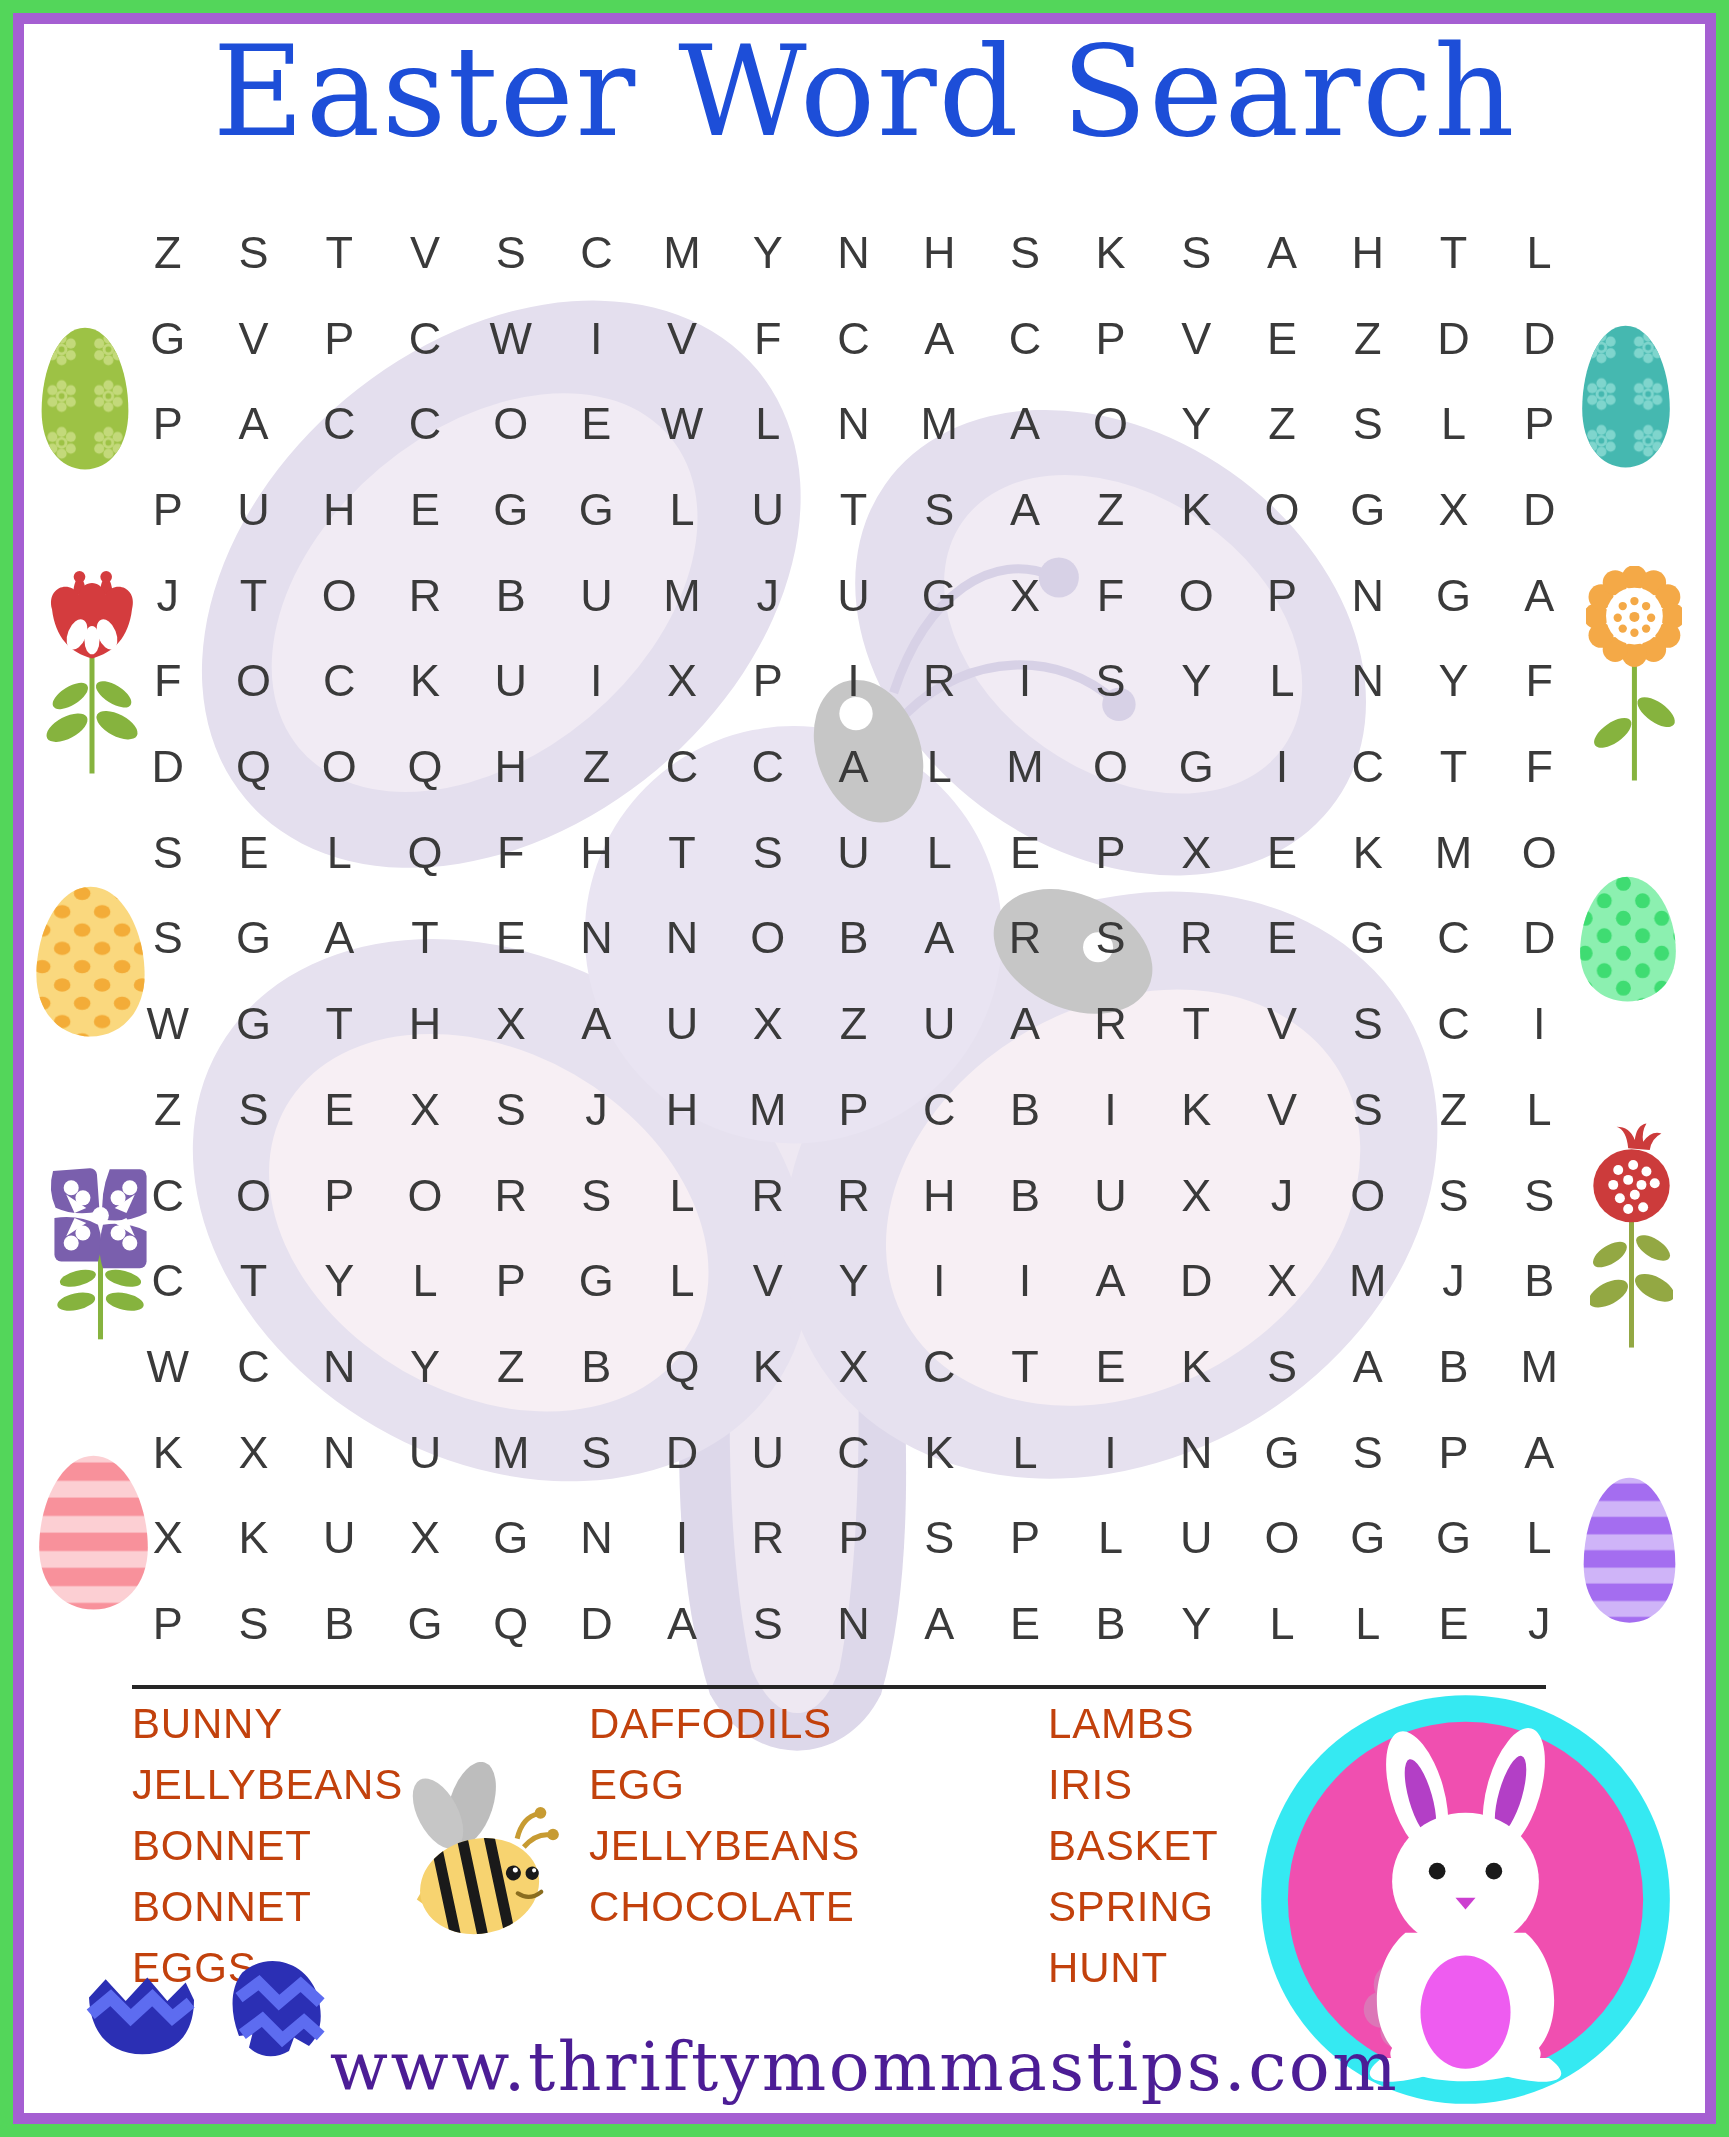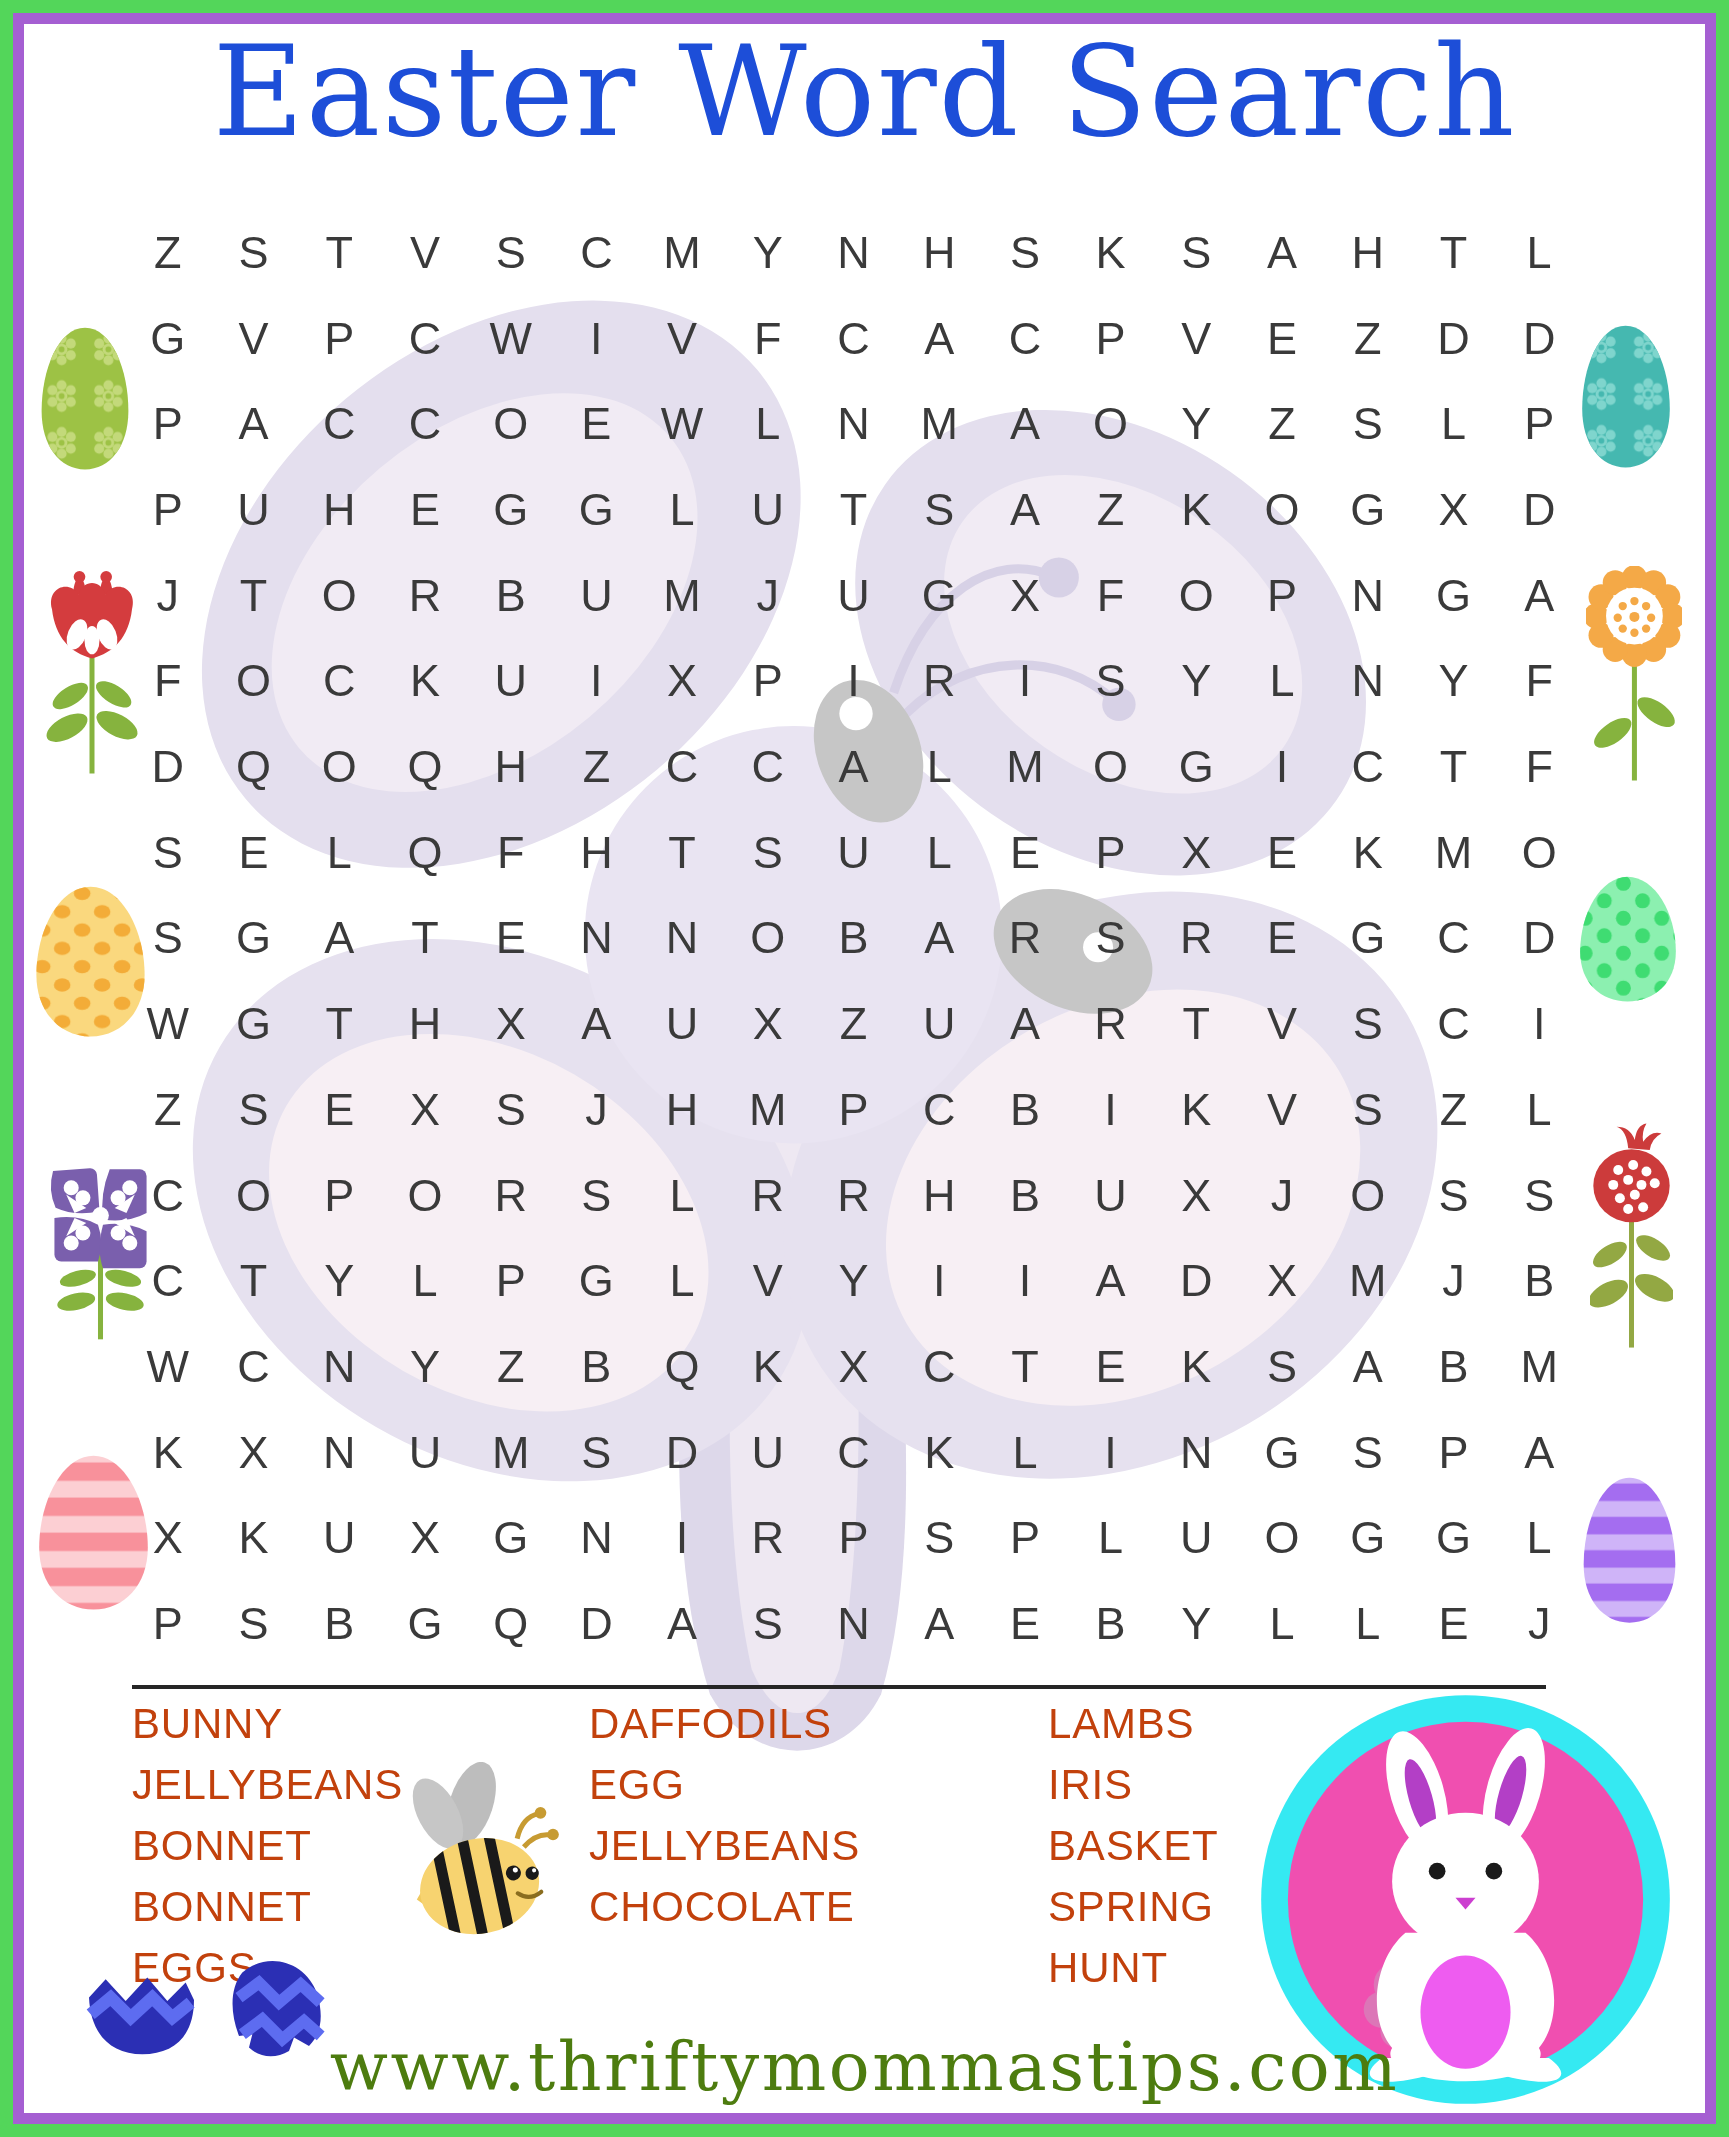--- a/index.html
+++ b/index.html
@@ -19,21 +19,21 @@
         font-size:45px;color:#3a3a3a;font-weight:400;}
 
   .separator{position:absolute;left:132px;top:1685px;width:1414px;height:4.2px;background:#262626;z-index:4;}
 
   .word-col{position:absolute;top:1693px;z-index:4;list-style:none;margin:0;padding:0;
         font-size:42px;color:#c2410c;letter-spacing:0.8px;}
   .word-col li{line-height:61px;}
   #wordcol-1{left:132px;} #wordcol-2{left:589px;} #wordcol-3{left:1048px;}
 
   .website{position:absolute;left:0;top:2027px;width:1729px;text-align:center;z-index:4;
-        font-family:"DejaVu Serif",serif;font-size:68px;color:#4d7c0f;letter-spacing:2.5px;}
+        font-family:"DejaVu Serif",serif;font-size:68px;color:#4c1d95;letter-spacing:2.5px;}
 
   .deco{position:absolute;z-index:2;}
 </style>
 </head>
 <body>
 
 <div id="page">
 
   <svg id="butterfly" width="1469" height="1553" viewBox="0 0 1760 1860">
     <path d="M730,1000 C680,1300 660,1600 720,1790 C770,1880 880,1880 925,1790 C980,1600 950,1300 910,1000 Z" fill="#ddd8ea"></path>

